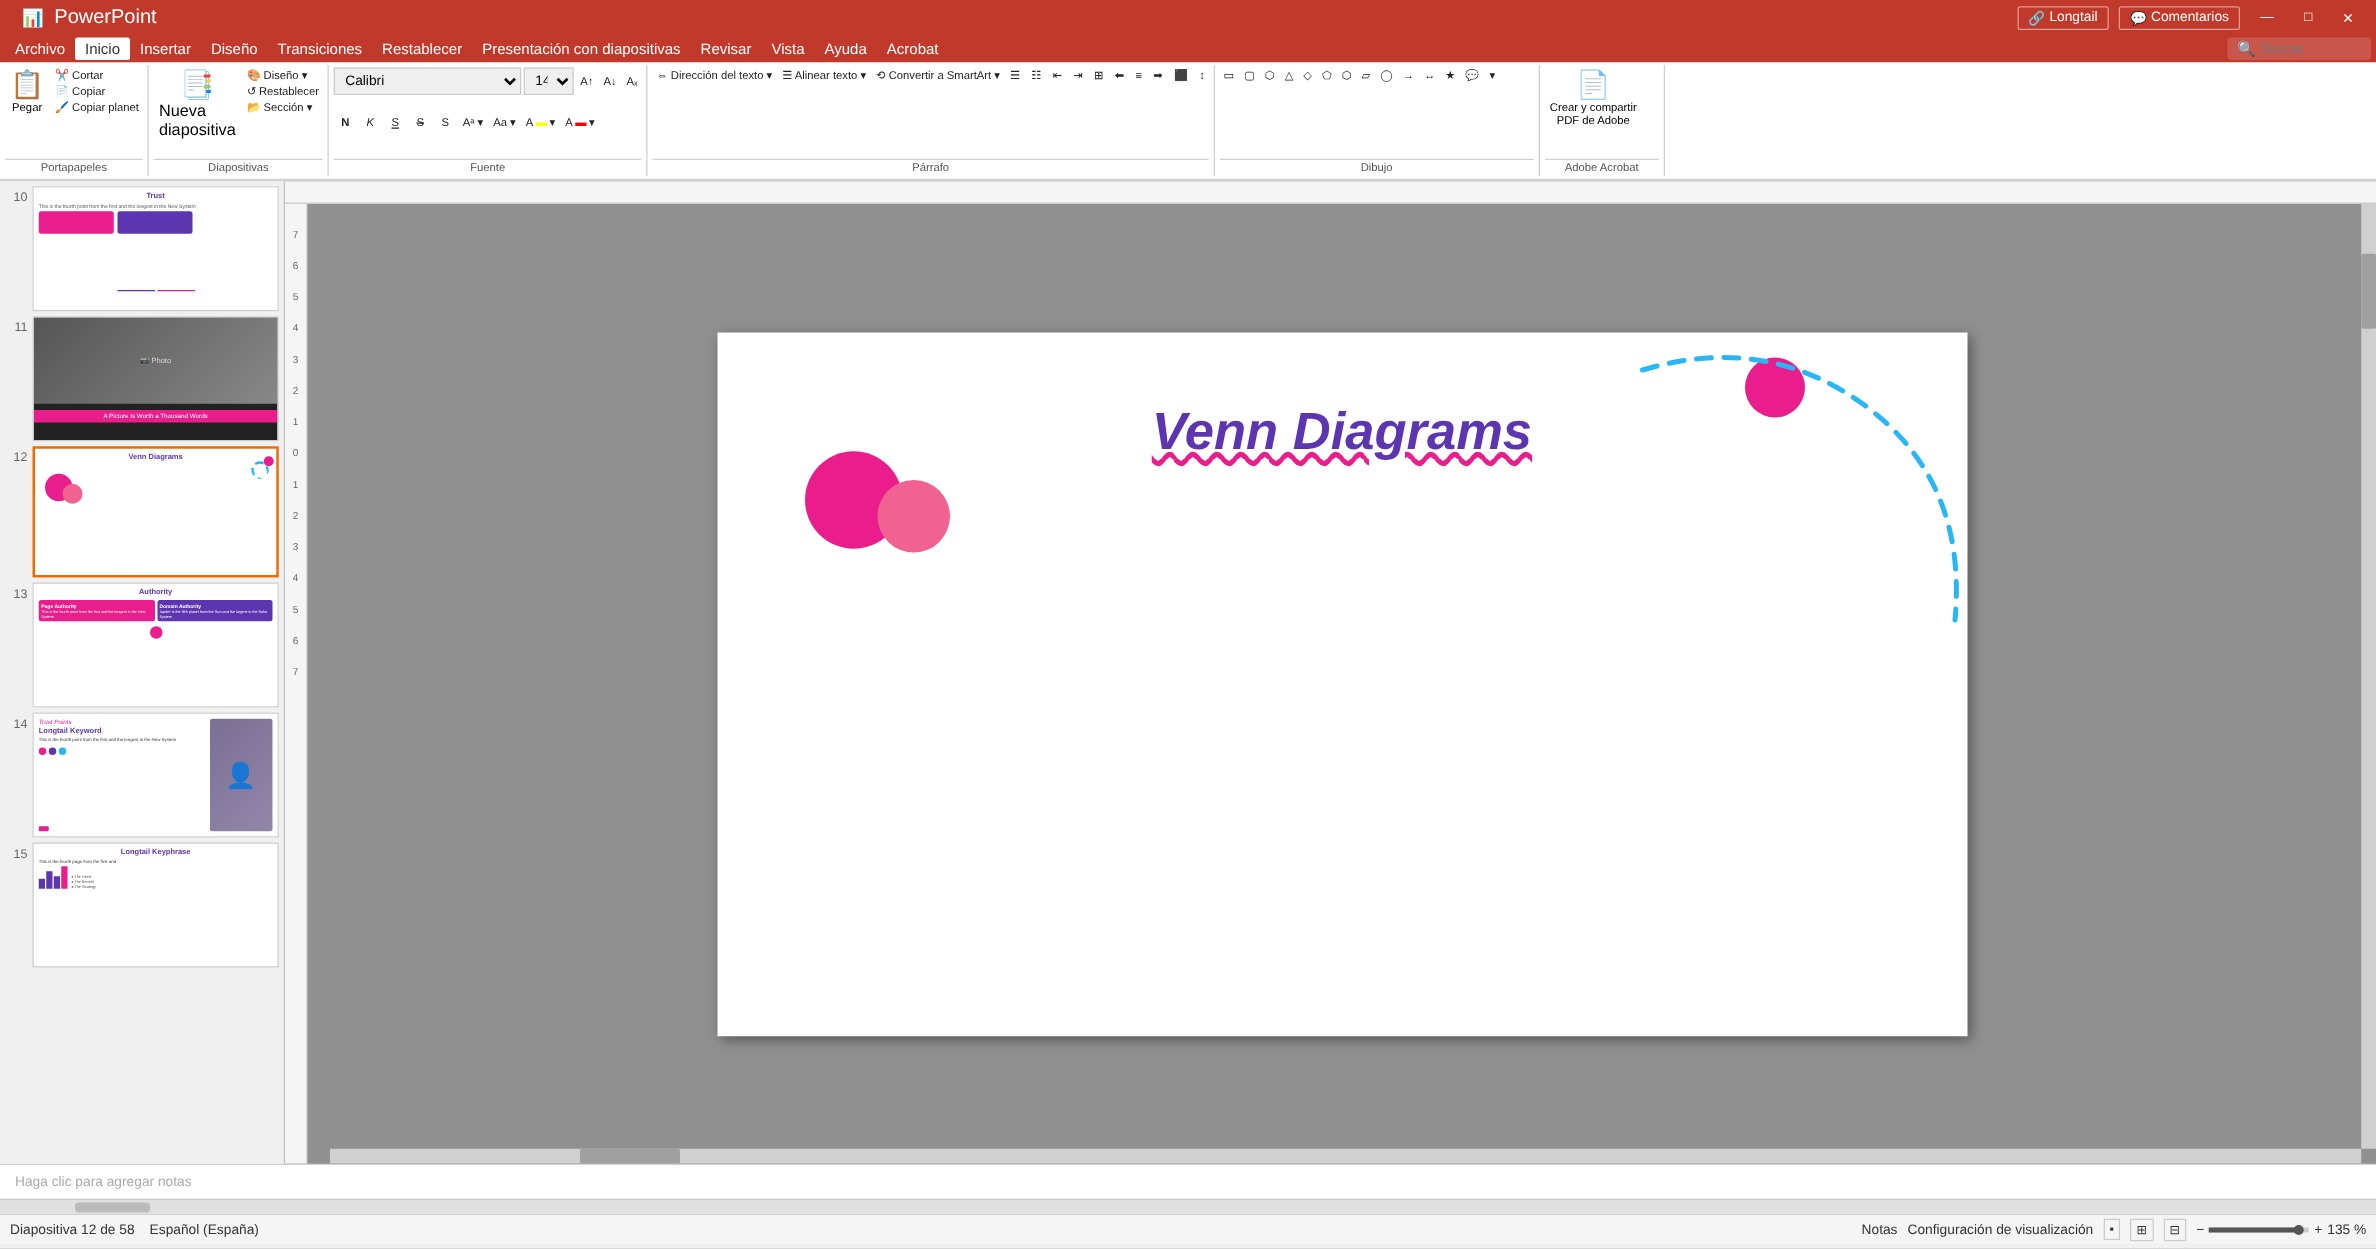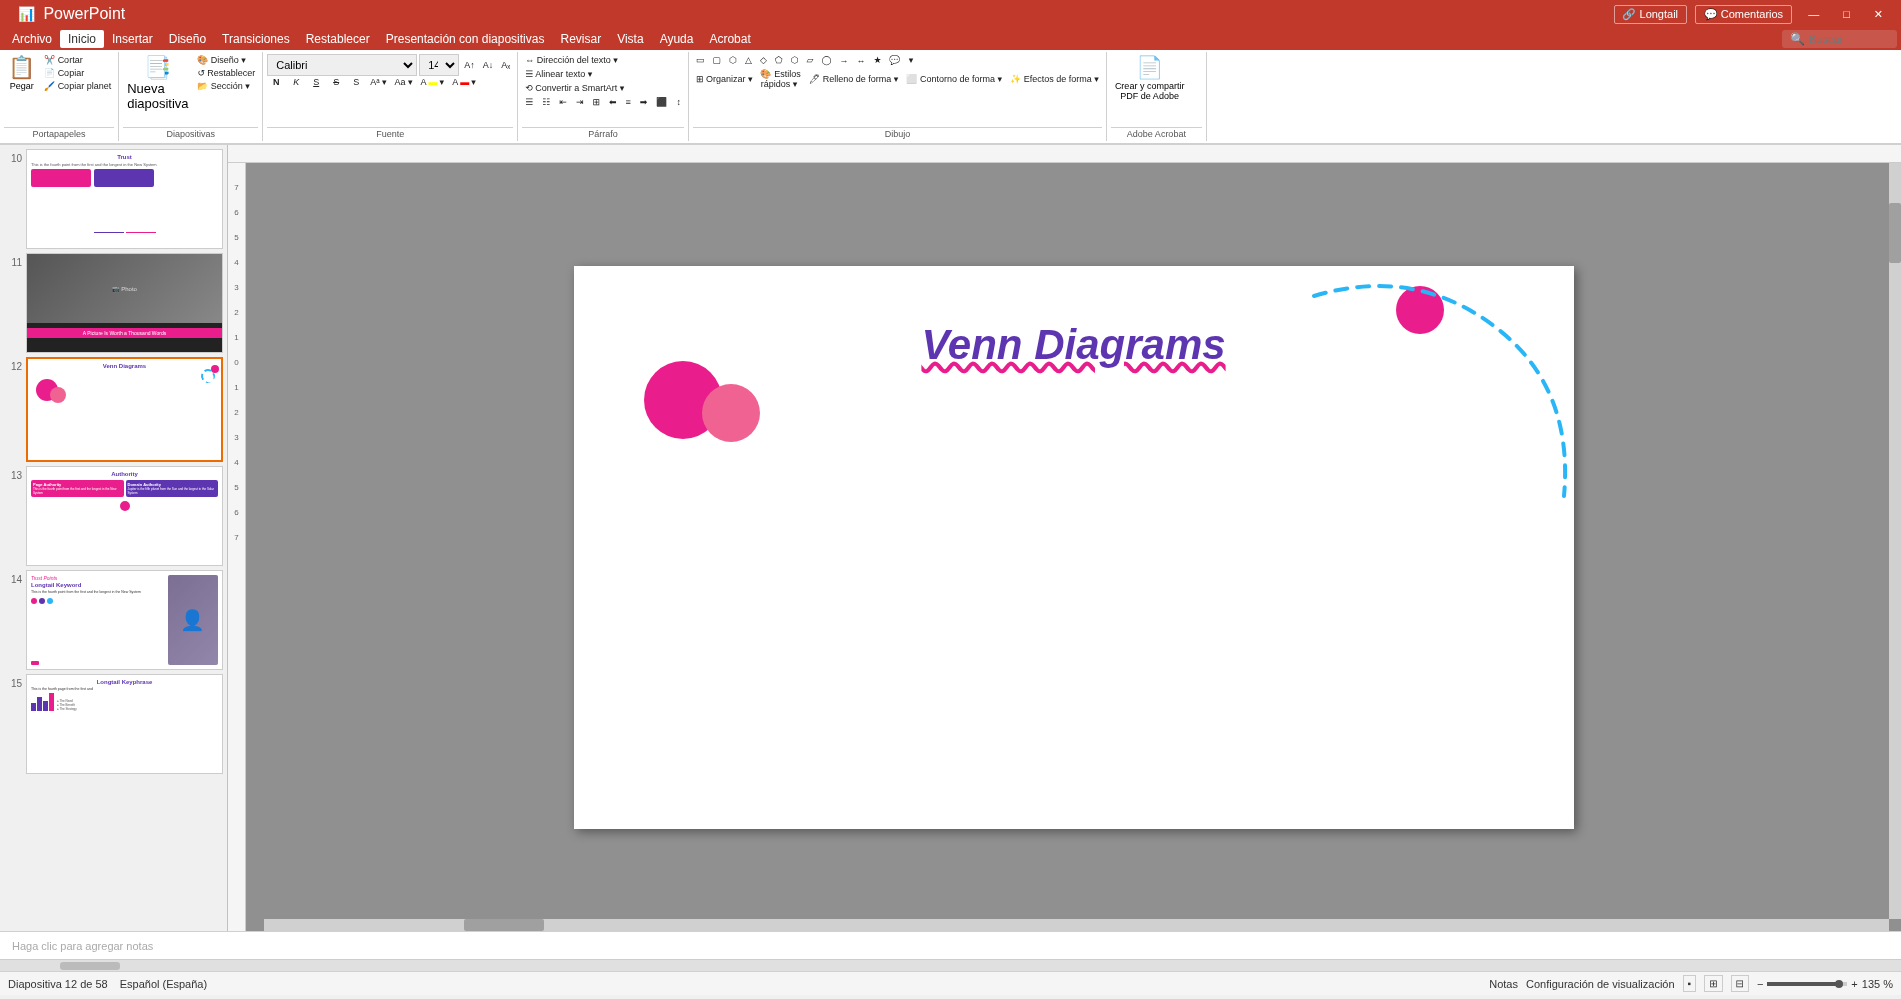--- a/index.html
+++ b/index.html
@@ -264,21 +264,21 @@
         <div class="btn-sm">
           <span>📂</span>
           <span>Sección ▾</span>
         </div>
       </div>
     </div>
     <div class="group-label">Diapositivas</div>
   </div>
 
   <div class="group-wrap" style="min-width:200px;">
-    <div class="group-content" style="flex-direction:column; gap:0;">
+    <div class="group-content" style="flex-direction:column; gap:16px;">
       <div class="hstack">
         <select class="font-select" style="width:150px;">
           <option>Calibri</option>
         </select>
         <select class="font-size-select">
           <option>14</option>
         </select>
         <div class="btn-sm">
             <span>A↑</span>
           </div>
@@ -298,21 +298,21 @@
         <div class="btn-sm">Aᵃ ▾</div>
         <div class="btn-sm">Aa ▾</div>
         <div class="btn-sm">A<span style="color:yellow;">▬</span>▾</div>
         <div class="btn-sm">A<span style="color:red;">▬</span>▾</div>
       </div>
     </div>
     <div class="group-label">Fuente</div>
   </div>
 
   <div class="group-wrap" style="min-width:160px;">
-    <div class="group-content" style="flex-direction:column; gap:2px;">
+    <div class="group-content" style="flex-direction:row; gap:2px;">
       <div class="hstack">
         <div class="btn-sm">⇔ Dirección del texto ▾</div>
       </div>
       <div class="hstack">
         <div class="btn-sm">☰ Alinear texto ▾</div>
       </div>
       <div class="hstack">
         <div class="btn-sm">⟲ Convertir a SmartArt ▾</div>
       </div>
       <div class="hstack" style="gap:3px;">
@@ -342,27 +342,20 @@
         <div class="btn-sm">◇</div>
         <div class="btn-sm">⬠</div>
         <div class="btn-sm">⬡</div>
         <div class="btn-sm">▱</div>
         <div class="btn-sm">◯</div>
         <div class="btn-sm">→</div>
         <div class="btn-sm">↔</div>
         <div class="btn-sm">★</div>
         <div class="btn-sm">💬</div>
         <div class="btn-sm">▾</div>
-      </div>
-      <div class="hstack">
-        <div class="btn-sm">⊞ Organizar ▾</div>
-        <div class="btn-sm">🎨 Estilos<br>rápidos ▾</div>
-        <div class="btn-sm">🖊 Relleno de forma ▾</div>
-        <div class="btn-sm">⬜ Contorno de forma ▾</div>
-        <div class="btn-sm">✨ Efectos de forma ▾</div>
       </div>
     </div>
     <div class="group-label">Dibujo</div>
   </div>
 
 
   <div class="group-wrap" style="min-width:100px;">
     <div class="group-content">
       <div class="btn-lg" style="min-height:60px;">
         <span class="icon-lg">📄</span>

